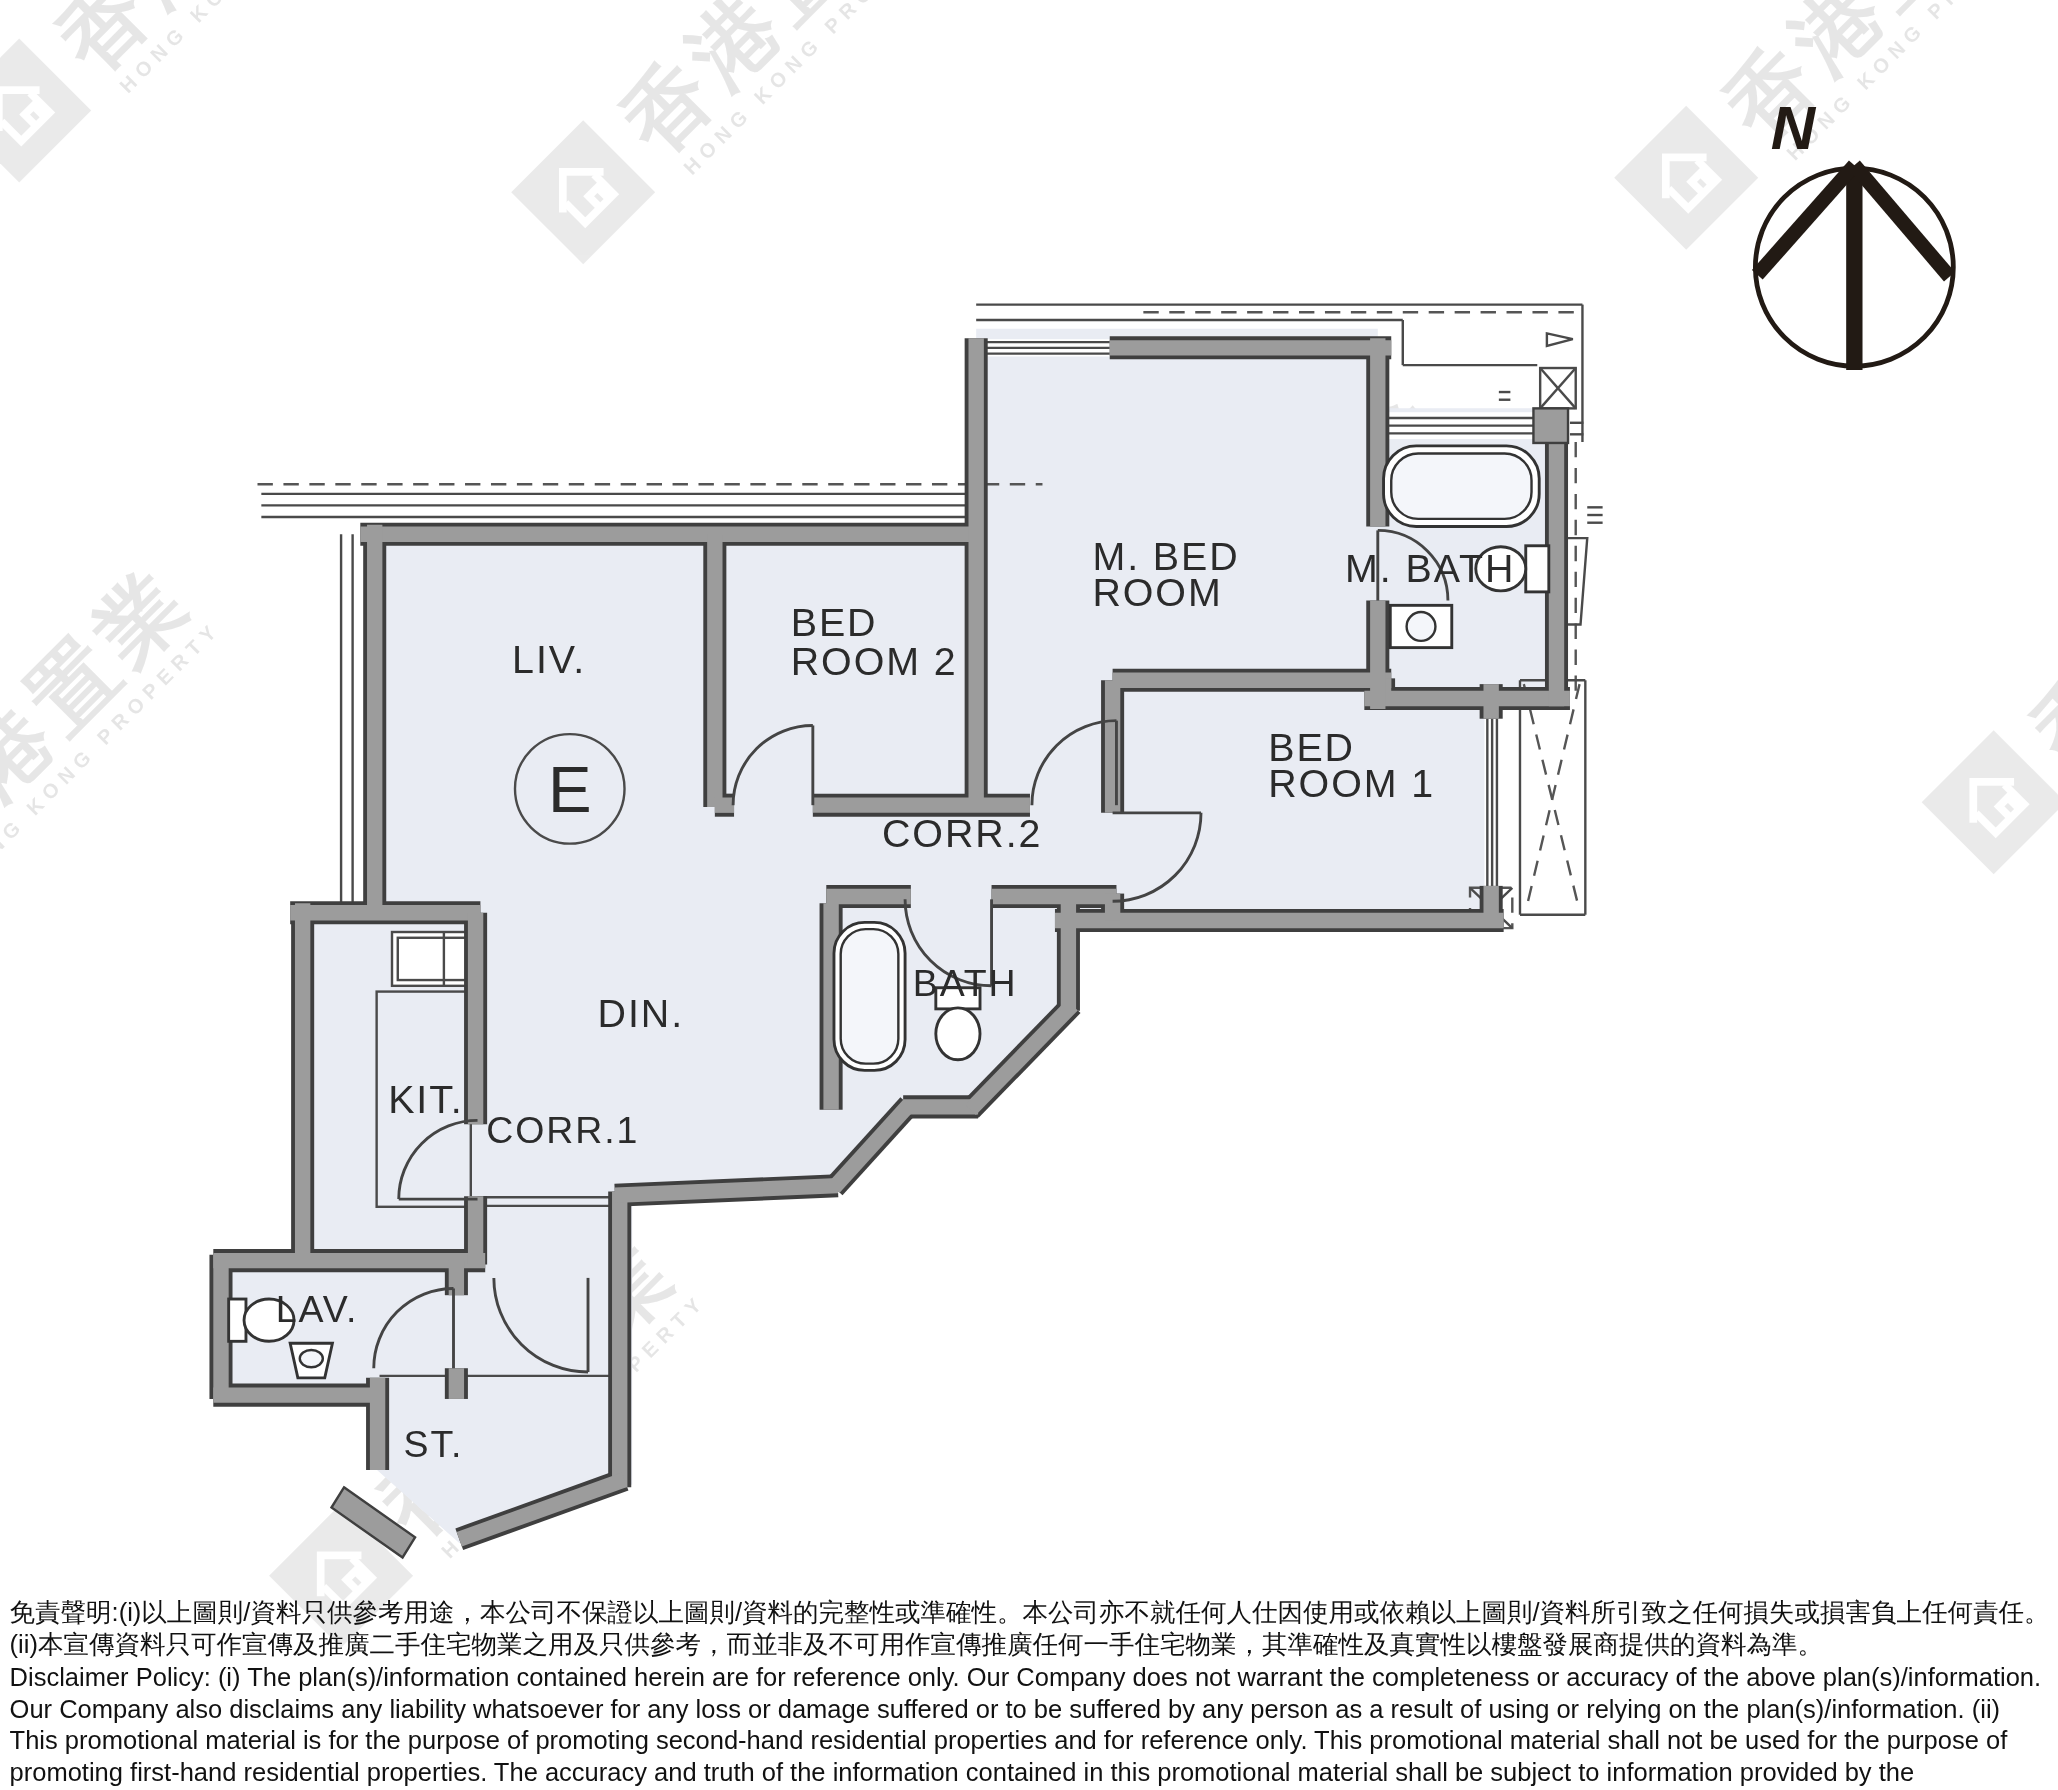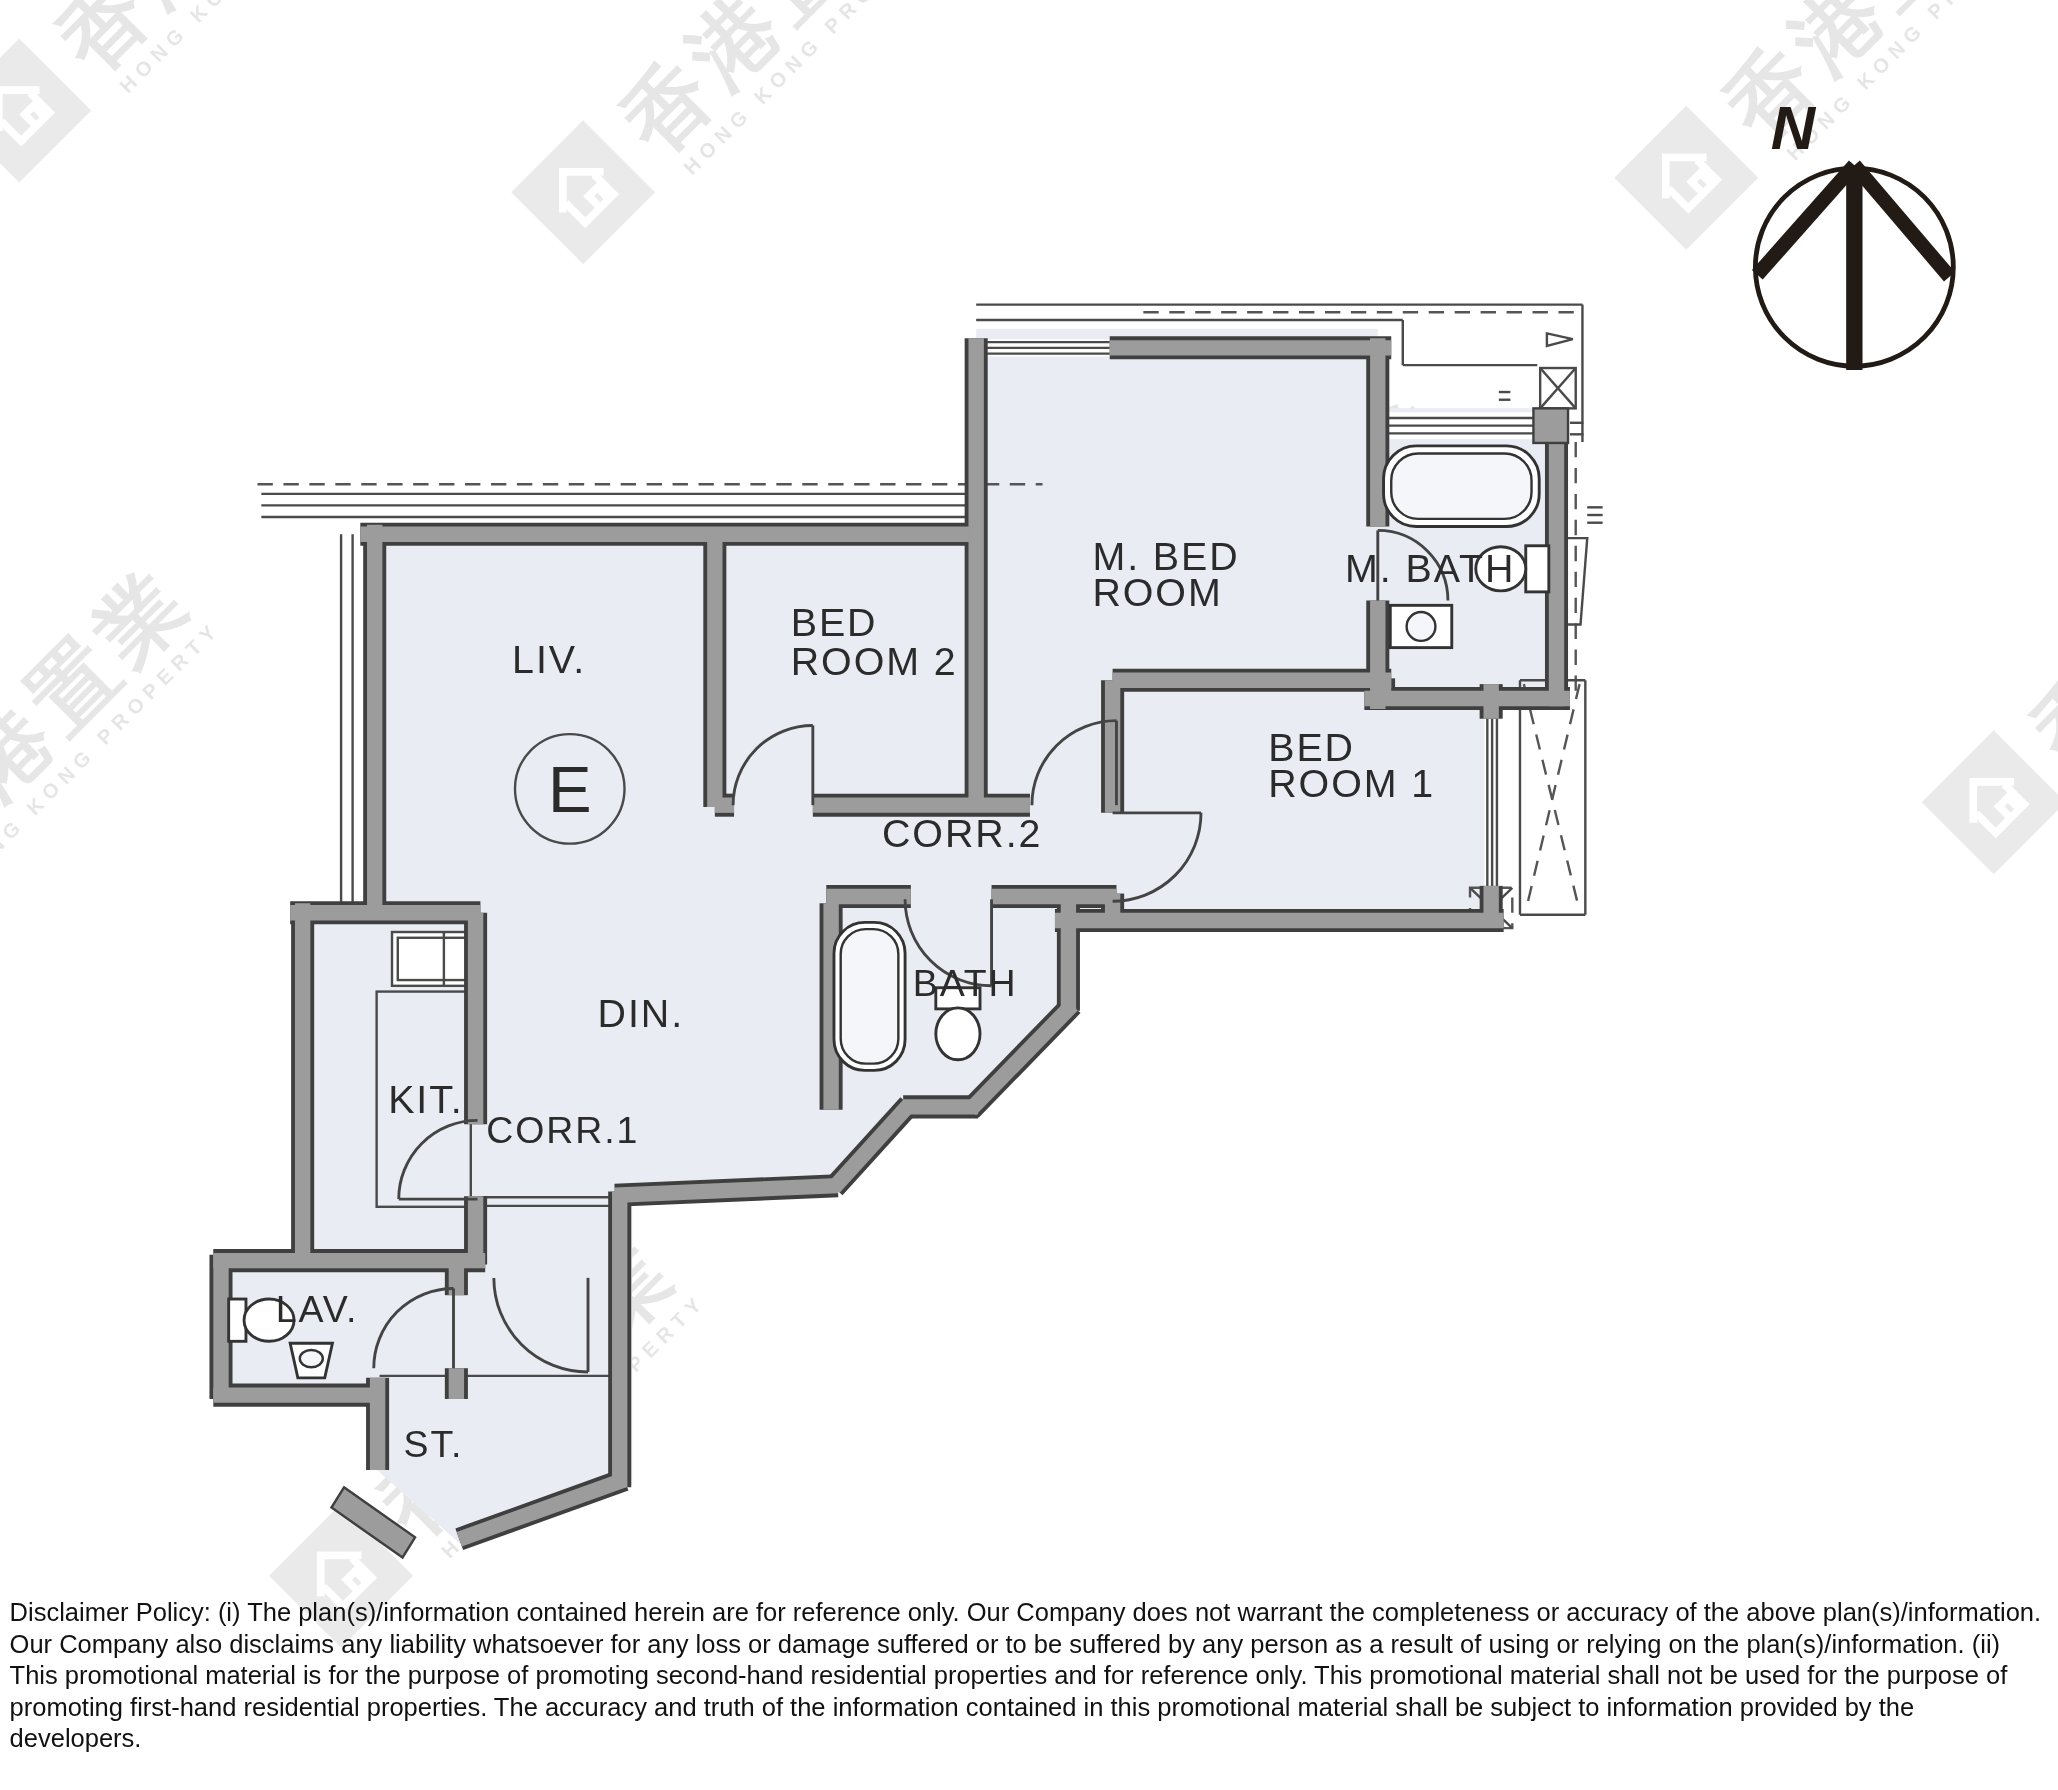--- a/index.html
+++ b/index.html
@@ -253,17 +253,18 @@
   <g>
     <circle class="compass-stroke" cx="1930" cy="278" r="103" stroke-width="5"></circle>
     <line class="compass-stroke" x1="1930" y1="385" x2="1930" y2="176" stroke-width="17"></line>
     <line class="compass-stroke" x1="1930" y1="172" x2="1829" y2="286" stroke-width="15"></line>
     <line class="compass-stroke" x1="1930" y1="172" x2="2029" y2="288" stroke-width="15"></line>
     <text class="north" x="1843" y="155">N</text>
   </g>
 </svg>
 
 <div class="disclaimer">
+  <p>免責聲明:(i)以上圖則/資料只供參考用途，本公司不保證以上圖則/資料的完整性或準確性。本公司亦不就任何人仕因使用或依賴以上圖則/資料所引致之任何損失或損害負上任何責任。(ii)本宣傳資料只可作宣傳及推廣二手住宅物業之用及只供參考，而並非及不可用作宣傳推廣任何一手住宅物業，其準確性及真實性以樓盤發展商提供的資料為準。</p>
   <p>Disclaimer Policy: (i) The plan(s)/information contained herein are for reference only. Our Company does not warrant the completeness or accuracy of the above plan(s)/information. Our Company also disclaims any liability whatsoever for any loss or damage suffered or to be suffered by any person as a result of using or relying on the plan(s)/information. (ii) This promotional material is for the purpose of promoting second-hand residential properties and for reference only. This promotional material shall not be used for the purpose of promoting first-hand residential properties. The accuracy and truth of the information contained in this promotional material shall be subject to information provided by the developers.</p>
 </div>
 
 </div>
 
 
 </body></html>

